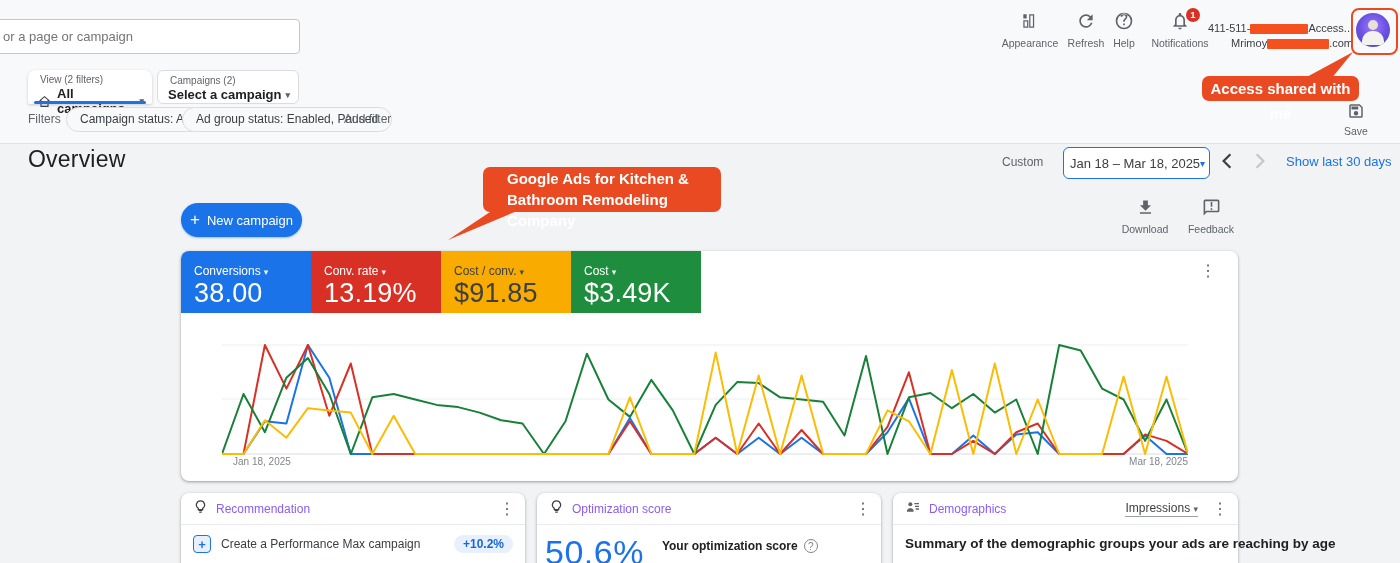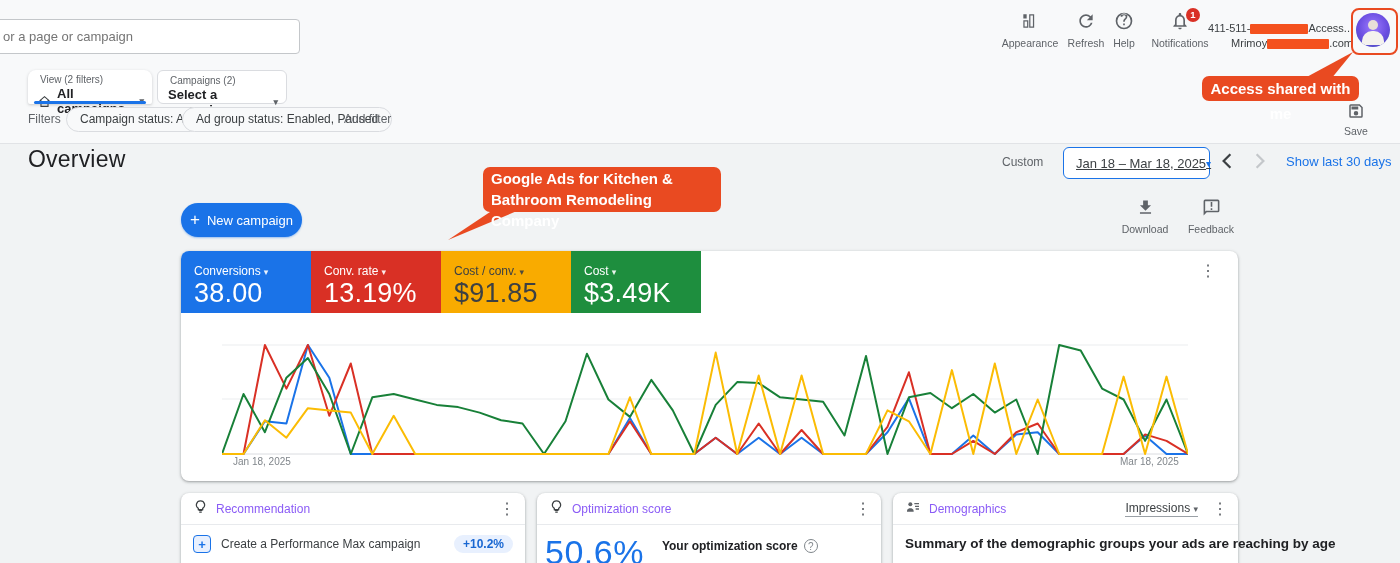--- a/index.html
+++ b/index.html
@@ -20,43 +20,43 @@
   .account{position:absolute;top:21px;left:1205px;width:148px;text-align:right;font-size:11px;color:#3C4043;line-height:15px;}
   .redact{display:inline-block;height:10px;vertical-align:middle;border-radius:1px;}
   .avatar{position:absolute;left:1356px;top:13px;width:34px;height:34px;border-radius:50%;
           background:radial-gradient(circle at 50% 40%, #9C7BFF 0%, #6A4DE0 55%, #3F51B5 100%);overflow:hidden;cursor:pointer;}
   .avatar .head{position:absolute;left:12px;top:7px;width:10px;height:10px;border-radius:50%;background:#E8E0D8;}
   .avatar .body{position:absolute;left:6px;top:18px;width:22px;height:14px;border-radius:10px 10px 0 0;background:#F4F2EE;}
   .avatar-hl{position:absolute;left:1351px;top:8px;width:43px;height:43px;border:2.5px solid #E94A21;border-radius:8px;z-index:40;}
   
   .note{position:absolute;background:#E94A21;color:#fff;font-weight:bold;border-radius:7px;z-index:50;}
   .note1{left:1202px;top:76px;width:157px;height:25px;font-size:15px;line-height:25px;text-align:center;}
-  .note2{left:483px;top:167px;width:238px;height:45px;font-size:15px;line-height:21px;padding:1px 0 0 8px;box-sizing:border-box;}
+  .note2{left:483px;top:167px;width:238px;height:45px;font-size:15px;line-height:21px;padding:1px 0 0 24px;box-sizing:border-box;}
   #arrow-overlay{position:absolute;left:0;top:0;width:1400px;height:563px;pointer-events:none;z-index:45;}
   
   .view-chip{position:absolute;left:28px;top:70px;width:124px;height:34px;background:#fff;border-radius:8px 8px 2px 2px;
              box-shadow:0 1px 3px rgba(60,64,67,.25);cursor:pointer;}
   .view-chip .under{position:absolute;left:6px;right:6px;bottom:0;height:3px;background:#1A73E8;border-radius:2px;}
   .chip-sub{font-size:10px;color:#5F6368;padding:4px 0 0 12px;}
   .chip-main{display:flex;align-items:center;font-size:13px;color:#202124;font-weight:bold;padding:1px 8px 0 10px;}
   .chip-main .grow{flex:1;}
-  .camp-chip{position:absolute;left:157px;top:70px;width:130px;height:34px;background:#fff;border:1px solid #DADCE0;border-radius:6px;cursor:pointer;box-sizing:border-box;}
+  .camp-chip{position:absolute;left:157px;top:70px;width:142px;height:34px;background:#fff;border:1px solid #DADCE0;border-radius:6px;cursor:pointer;box-sizing:border-box;}
   .caret{font-size:9px;color:#5F6368;}
   
   .filters-label{position:absolute;left:28px;top:112px;font-size:12px;color:#5F6368;}
   .fchip{position:absolute;top:107px;height:23px;border:1px solid #DADCE0;border-radius:13px;background:#F8F9FA;
          font-size:12px;color:#3C4043;line-height:23px;padding:0 13px;cursor:pointer;white-space:nowrap;}
   .addfilter{position:absolute;left:344px;top:112px;font-size:12px;color:#5F6368;cursor:pointer;}
   .save-col{position:absolute;left:1336px;top:102px;width:40px;text-align:center;cursor:pointer;}
   .save-col .lbl{font-size:10.5px;color:#5F6368;margin-top:1px;}
   
   .ov-title{position:absolute;left:28px;top:146px;font-size:23px;color:#202124;font-weight:400;letter-spacing:.2px;}
   .custom-lbl{position:absolute;left:1002px;top:155px;font-size:12px;color:#5F6368;}
   .datebox{position:absolute;left:1063px;top:147px;width:147px;height:32px;background:#fff;border:1.5px solid #1A73E8;border-radius:6px;
-           display:flex;align-items:center;padding:0 8px 0 12px;box-sizing:border-box;cursor:pointer;text-decoration:underline;}
+           display:flex;align-items:center;padding:0 8px 0 6px;box-sizing:border-box;cursor:pointer;}
   .datebox .txt{font-size:13px;color:#3C4043;flex:1;white-space:nowrap;}
   .datebox .caret{color:#1A73E8;font-size:10px;}
   .chev{position:absolute;top:152px;width:14px;height:18px;cursor:pointer;}
   .showlast{position:absolute;left:1286px;top:154px;font-size:13px;color:#1A73E8;cursor:pointer;white-space:nowrap;}
   
   .newcamp{position:absolute;left:181px;top:203px;width:121px;height:34px;background:#1A73E8;border-radius:17px;color:#fff;
            display:flex;align-items:center;justify-content:center;font-size:13px;cursor:pointer;box-shadow:0 1px 2px rgba(26,115,232,.4);}
   .newcamp .plus{font-size:17px;margin-right:7px;font-weight:400;}
   .tool-col{position:absolute;top:198px;width:58px;text-align:center;cursor:pointer;}
   .tool-col .lbl{font-size:10.5px;color:#5F6368;margin-top:2px;}
@@ -247,21 +247,21 @@
         <line x1="0" x2="966" y1="9" y2="9" stroke="#EBEDEF" stroke-width="1"></line>
         <line x1="0" x2="966" y1="63" y2="63" stroke="#EBEDEF" stroke-width="1"></line>
         <line x1="0" x2="966" y1="118" y2="118" stroke="#DADCE0" stroke-width="1"></line>
         <polyline points="0.0,118.0 21.5,118.0 42.9,85.3 64.4,87.5 85.9,9.0 107.3,41.7 128.8,118.0 150.3,118.0 171.7,118.0 193.2,118.0 214.7,118.0 236.1,118.0 257.6,118.0 279.1,118.0 300.5,118.0 322.0,118.0 343.5,118.0 364.9,118.0 386.4,118.0 407.9,82.0 429.3,118.0 450.8,118.0 472.3,118.0 493.7,101.7 515.2,118.0 536.7,101.7 558.1,118.0 579.6,101.7 601.1,118.0 622.5,118.0 644.0,118.0 665.5,96.2 686.9,62.4 708.4,118.0 729.9,118.0 751.3,99.5 772.8,118.0 794.3,98.4 815.7,96.2 837.2,118.0 858.7,118.0 880.1,118.0 901.6,118.0 923.1,99.5 944.5,118.0 966.0,118.0" fill="none" stroke="#1A73E8" stroke-width="2" stroke-linejoin="round"></polyline>
         <polyline points="0.0,118.0 21.5,118.0 42.9,9.0 64.4,52.6 85.9,9.0 107.3,79.8 128.8,27.5 150.3,118.0 171.7,118.0 193.2,118.0 214.7,118.0 236.1,118.0 257.6,118.0 279.1,118.0 300.5,118.0 322.0,118.0 343.5,118.0 364.9,118.0 386.4,118.0 407.9,85.3 429.3,118.0 450.8,118.0 472.3,118.0 493.7,101.7 515.2,118.0 536.7,87.5 558.1,118.0 579.6,94.0 601.1,118.0 622.5,118.0 644.0,118.0 665.5,90.8 686.9,36.3 708.4,118.0 729.9,118.0 751.3,104.9 772.8,118.0 794.3,96.2 815.7,87.5 837.2,118.0 858.7,118.0 880.1,118.0 901.6,118.0 923.1,98.4 944.5,104.9 966.0,118.0" fill="none" stroke="#D93025" stroke-width="2" stroke-linejoin="round"></polyline>
         <polyline points="0.0,118.0 21.5,58.0 42.9,96.2 64.4,41.7 85.9,22.1 107.3,58.0 128.8,118.0 150.3,61.3 171.7,58.0 193.2,63.5 214.7,68.9 236.1,71.1 257.6,76.6 279.1,84.2 300.5,87.5 322.0,118.0 343.5,85.3 364.9,17.7 386.4,63.5 407.9,80.9 429.3,43.9 450.8,74.4 472.3,118.0 493.7,68.9 515.2,46.1 536.7,47.1 558.1,61.3 579.6,63.5 601.1,65.7 622.5,99.5 644.0,19.9 665.5,118.0 686.9,61.3 708.4,57.0 729.9,72.2 751.3,58.0 772.8,76.6 794.3,63.5 815.7,118.0 837.2,9.0 858.7,14.5 880.1,52.6 901.6,63.5 923.1,104.9 944.5,63.5 966.0,118.0" fill="none" stroke="#188038" stroke-width="2" stroke-linejoin="round"></polyline>
         <polyline points="0.0,118.0 21.5,118.0 42.9,84.2 64.4,101.7 85.9,72.2 107.3,74.4 128.8,76.6 150.3,118.0 171.7,79.8 193.2,118.0 214.7,118.0 236.1,118.0 257.6,118.0 279.1,118.0 300.5,118.0 322.0,118.0 343.5,118.0 364.9,118.0 386.4,118.0 407.9,61.3 429.3,118.0 450.8,118.0 472.3,118.0 493.7,16.6 515.2,118.0 536.7,39.5 558.1,118.0 579.6,39.5 601.1,118.0 622.5,118.0 644.0,118.0 665.5,74.4 686.9,85.3 708.4,118.0 729.9,34.1 751.3,118.0 772.8,27.5 794.3,118.0 815.7,63.5 837.2,118.0 858.7,118.0 880.1,118.0 901.6,40.6 923.1,118.0 944.5,40.6 966.0,118.0" fill="none" stroke="#FBBC04" stroke-width="2" stroke-linejoin="round"></polyline>
       </svg>
   </div>
   <div class="axis-lbl" style="left:233px;">Jan 18, 2025</div>
-  <div class="axis-lbl" style="left:1120px;width:68px;">Mar 18, 2025</div>
+  <div class="axis-lbl" style="left:1120px;width:68px;text-align:right;">Mar 18, 2025</div>
 
   <div class="bcard" style="left:181px;width:344px;">
     <div class="bhead">
       <span>
         <svg width="15" height="15" viewBox="0 0 24 24">
             <path fill="none" stroke="#3C4043" stroke-width="2" d="M9 18h6M10 21h4M12 3a6.5 6.5 0 0 0-3.5 12V17h7v-2A6.5 6.5 0 0 0 12 3z"></path>
           </svg>
       </span>
       <span class="btitle">Recommendation</span>
       <span class="more">⋮</span>

